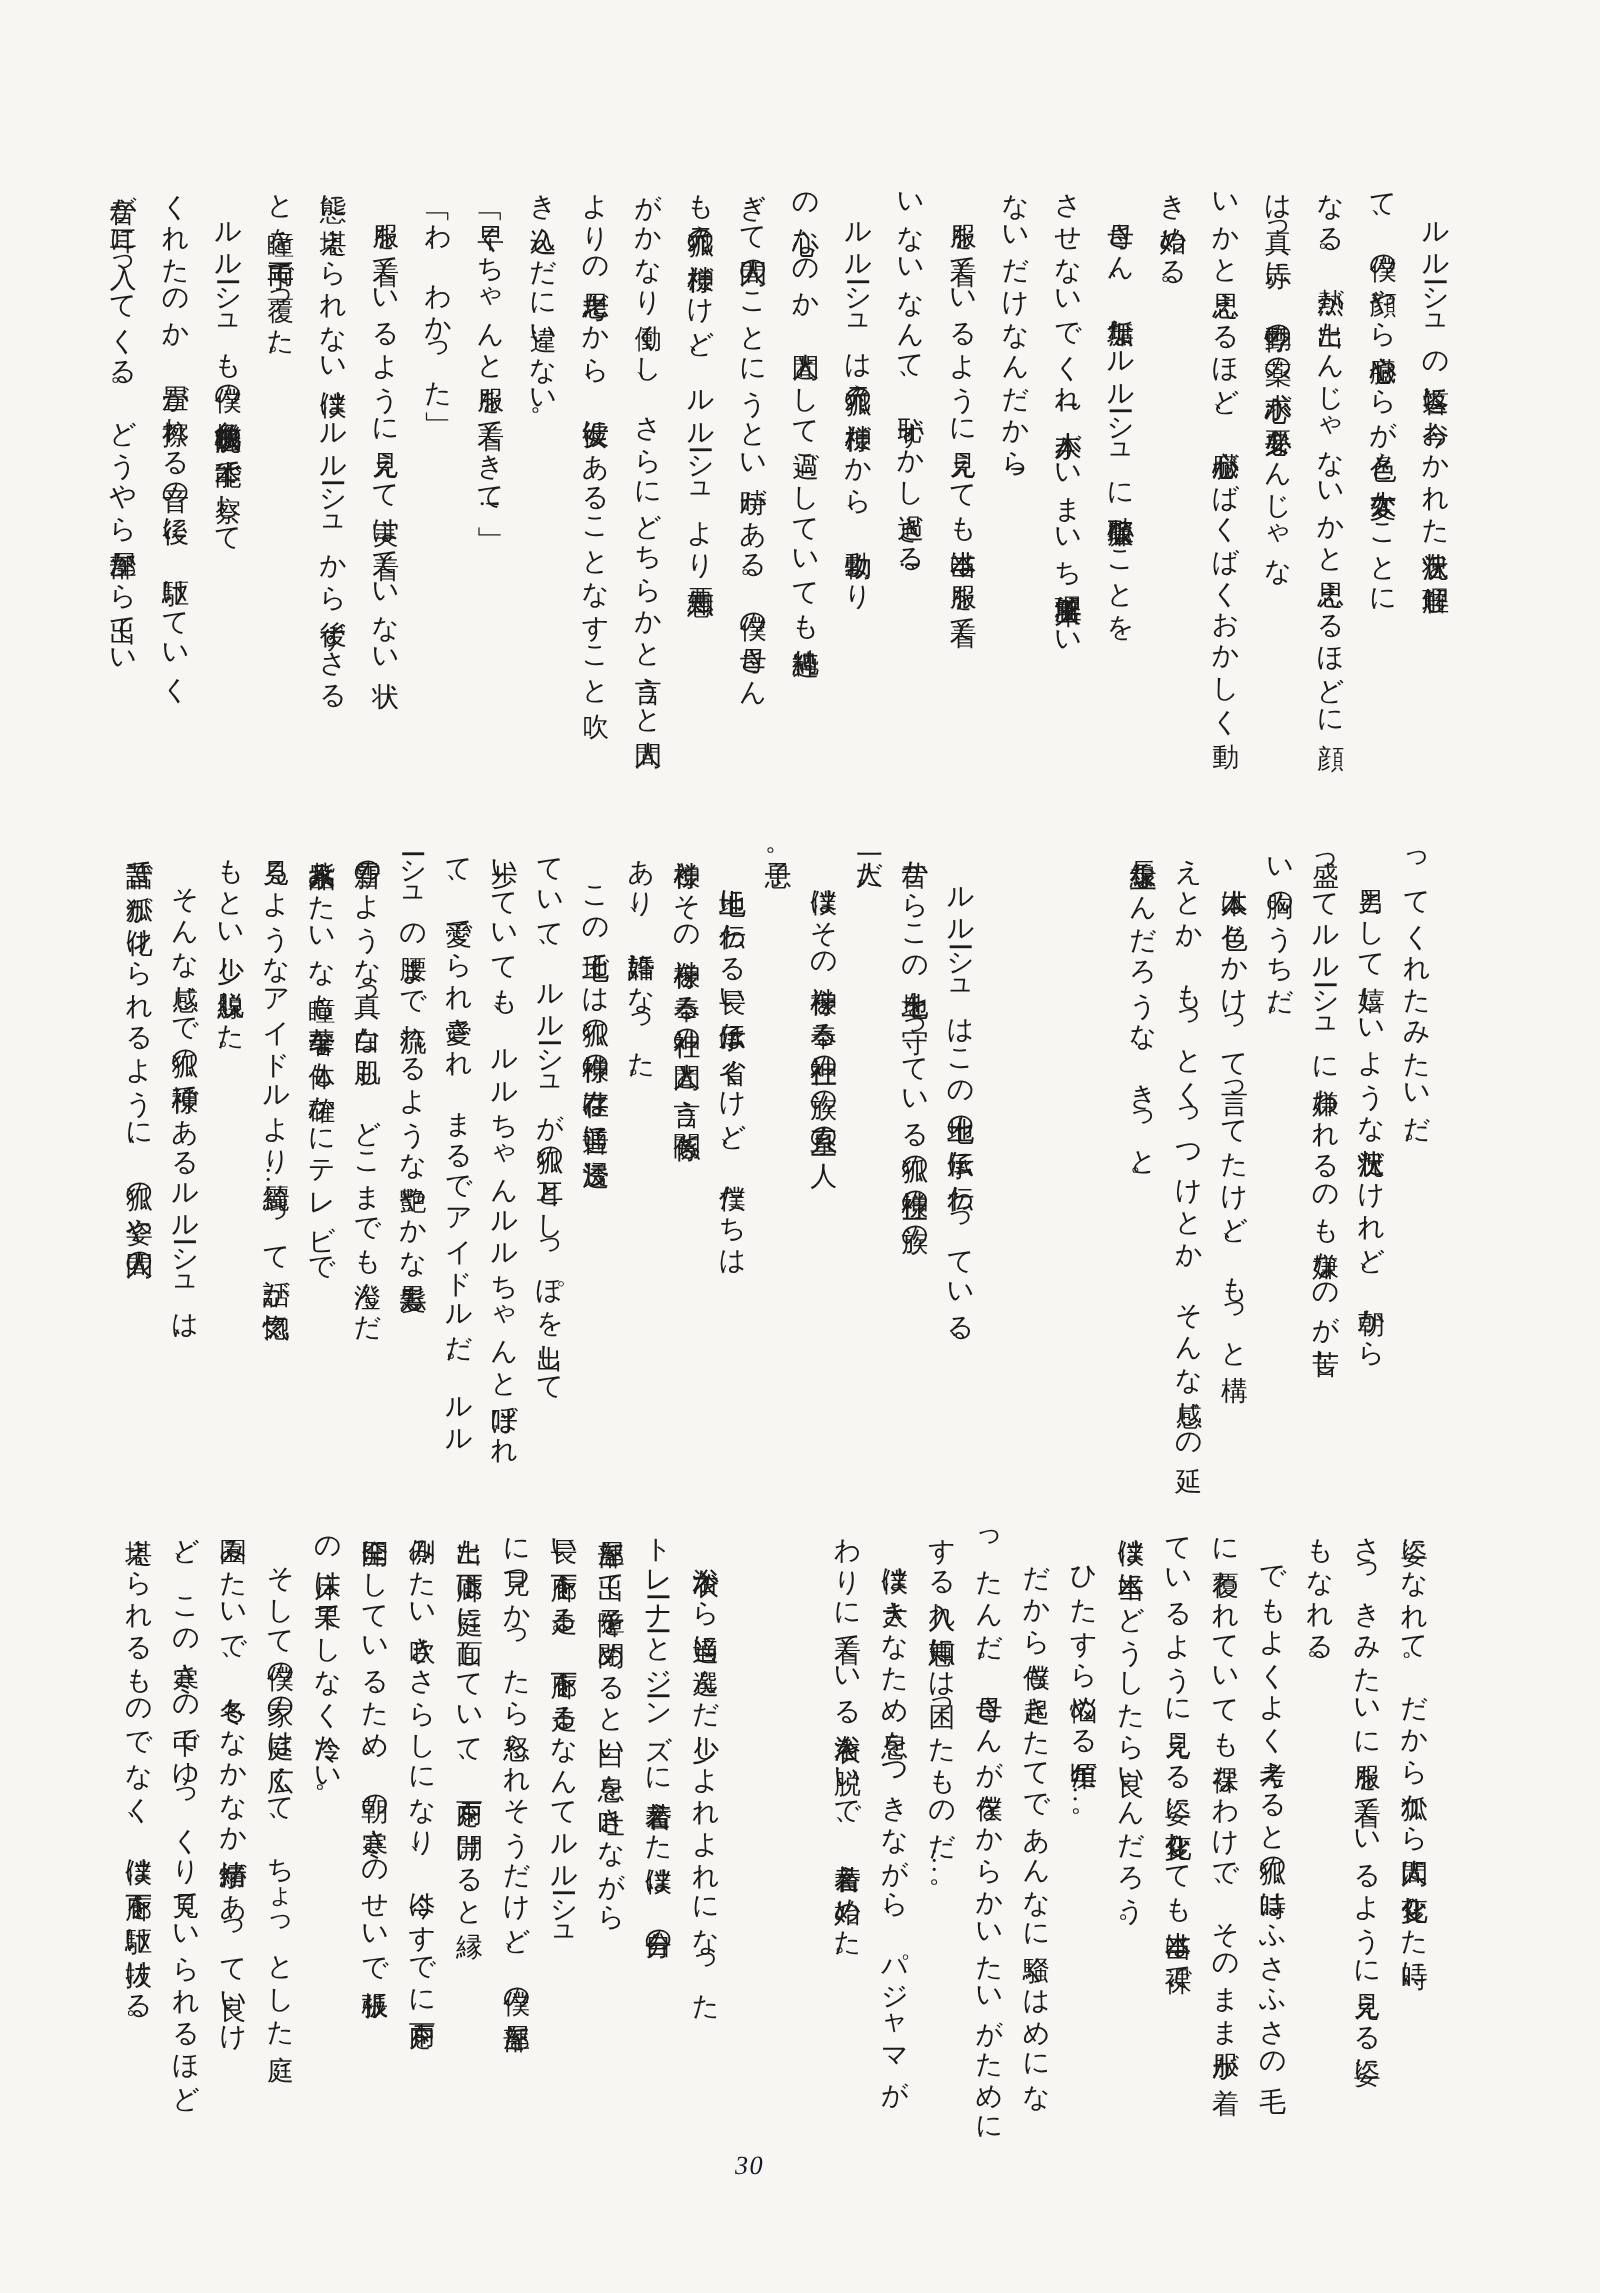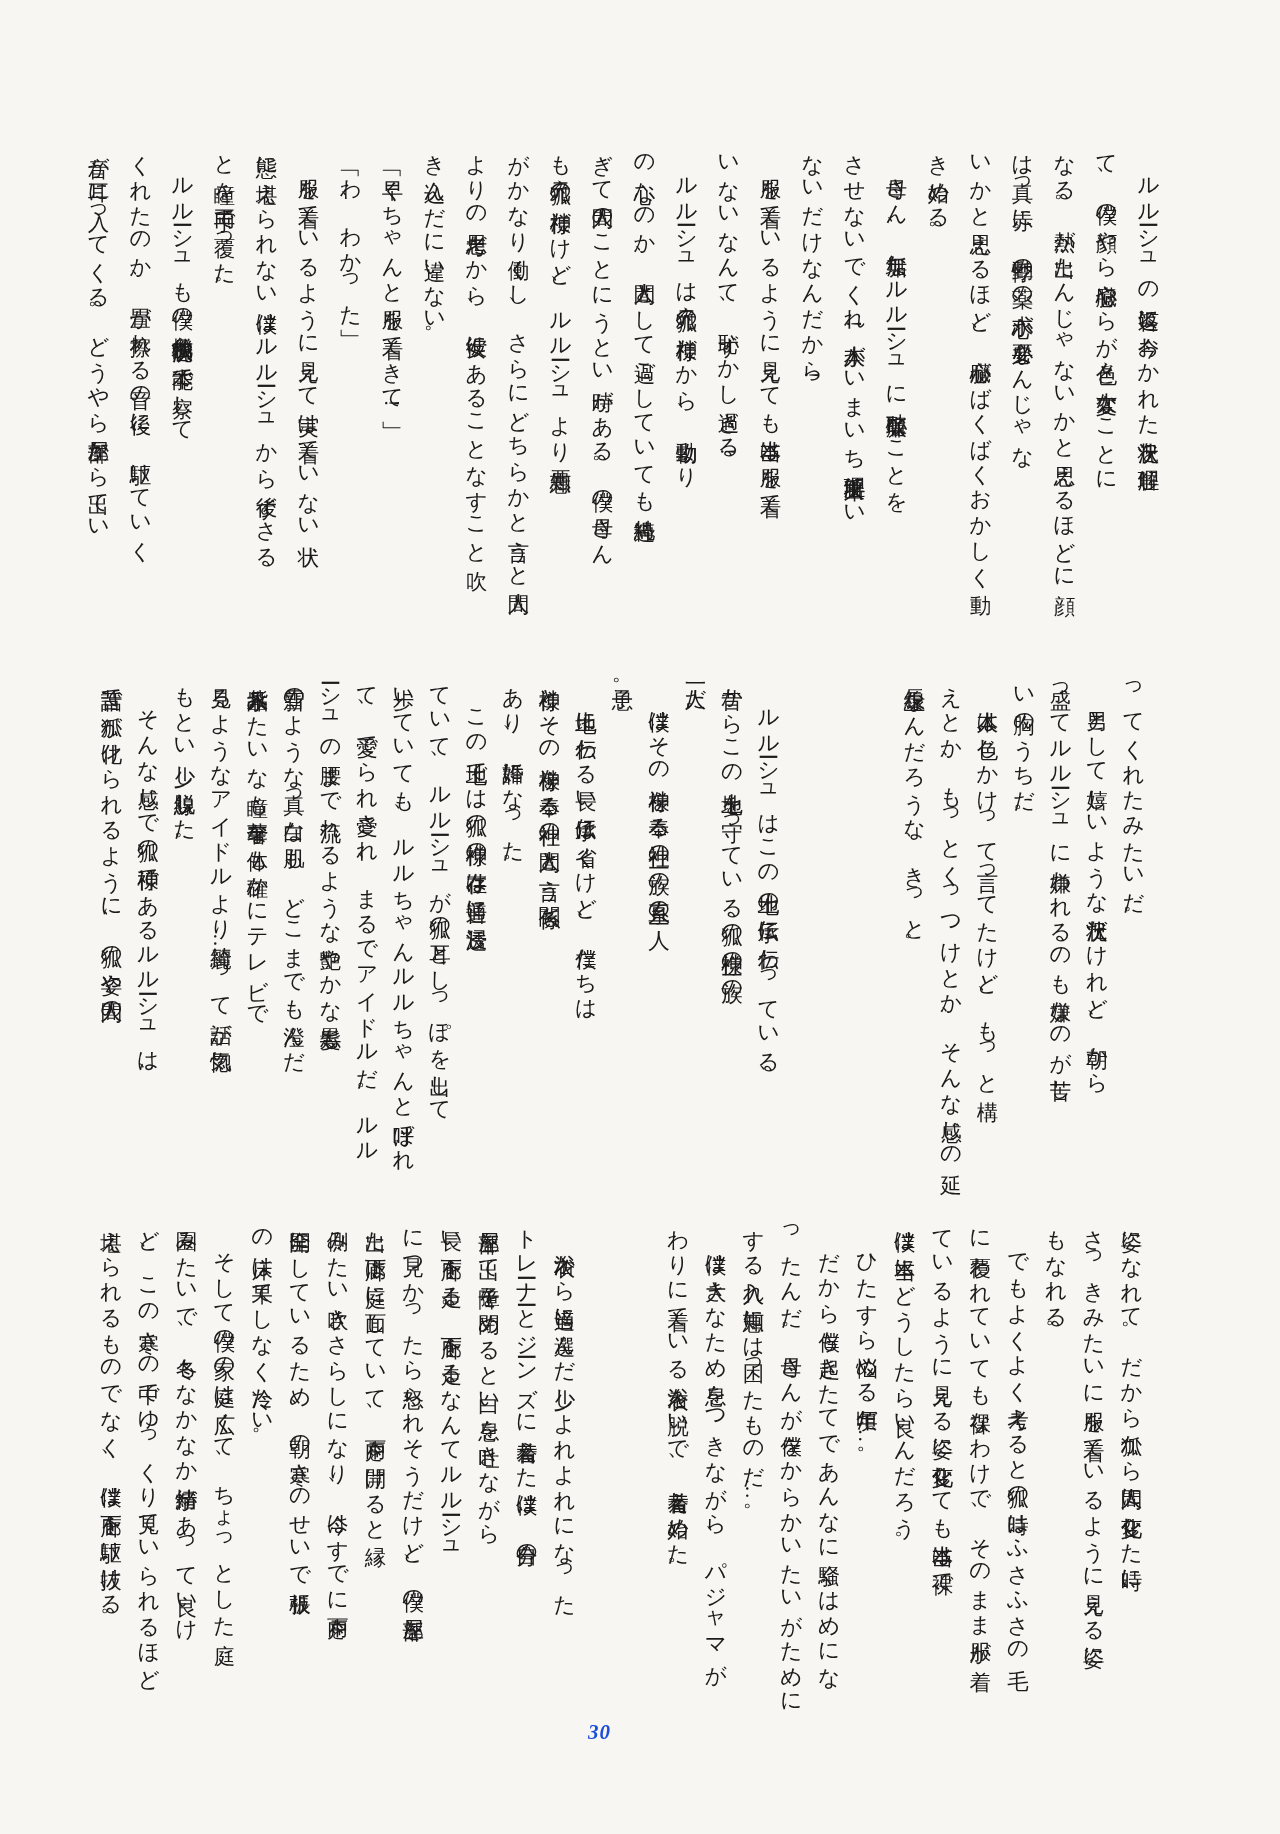--- a/index.html
+++ b/index.html
@@ -42,23 +42,22 @@
   #band2 { top: 672px;  right: 129px; width: 1059px; height: 478px; }
   #band2 .line { line-height: 36.5px; }
   #band3 { top: 1215px; right: 131px; width: 1058px; height: 478px; }
   #band3 .line { line-height: 37.8px; }
   .page-number {
     position: absolute;
     top: 1720px;
     left: 588px;
     font-size: 21px;
     font-style: italic;
-    color: #1d4ed8;
+    color: #0f172a;
     letter-spacing: 1px;
-    font-weight: bold;
   }
 </style>
 </head>
 <body style="background: rgb(247, 246, 243);">
 
 <div class="scan-page">
   <div id="band1" class="band" style="color: rgb(27, 27, 27);">
       <p class="line">　ルルーシュの返答に今おかれた状況を理解し</p>
       <p class="line">て、僕の顔やら心臓やらが色々と大変なことに</p>
       <p class="line">なる。熱が出たんじゃないかと思えるほどに顔</p>

